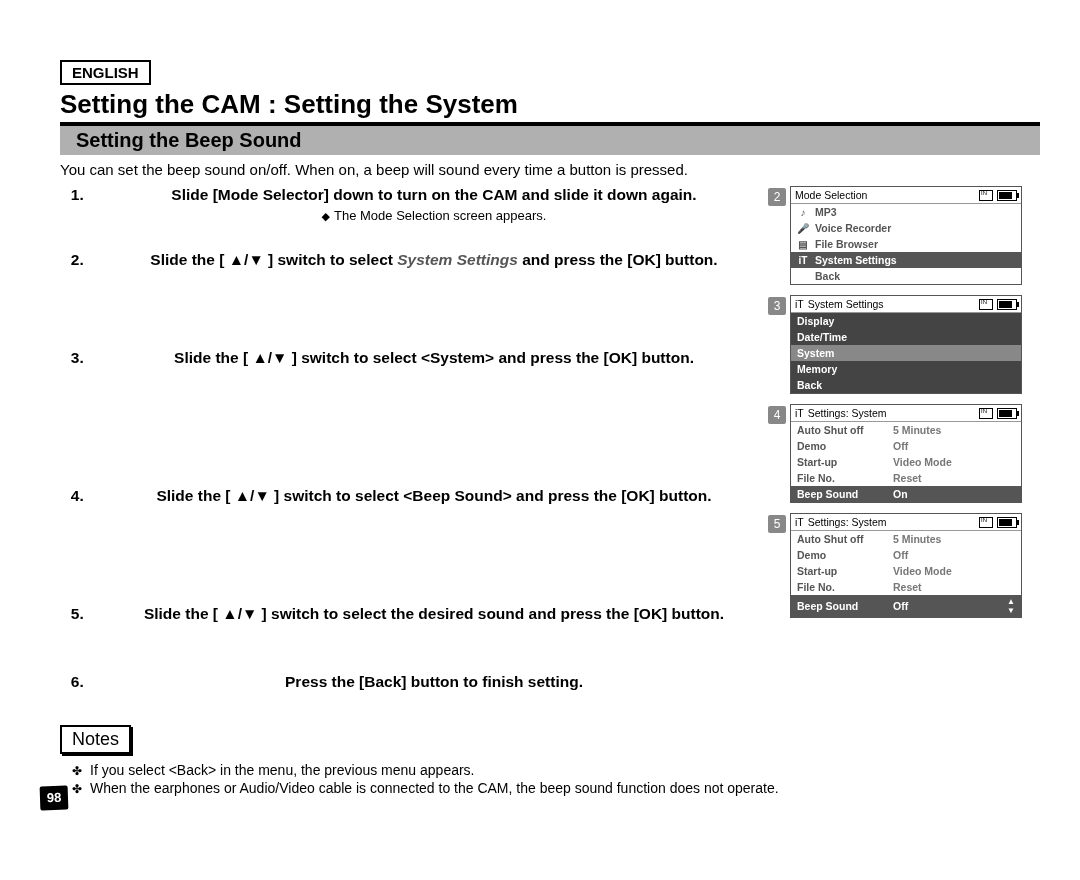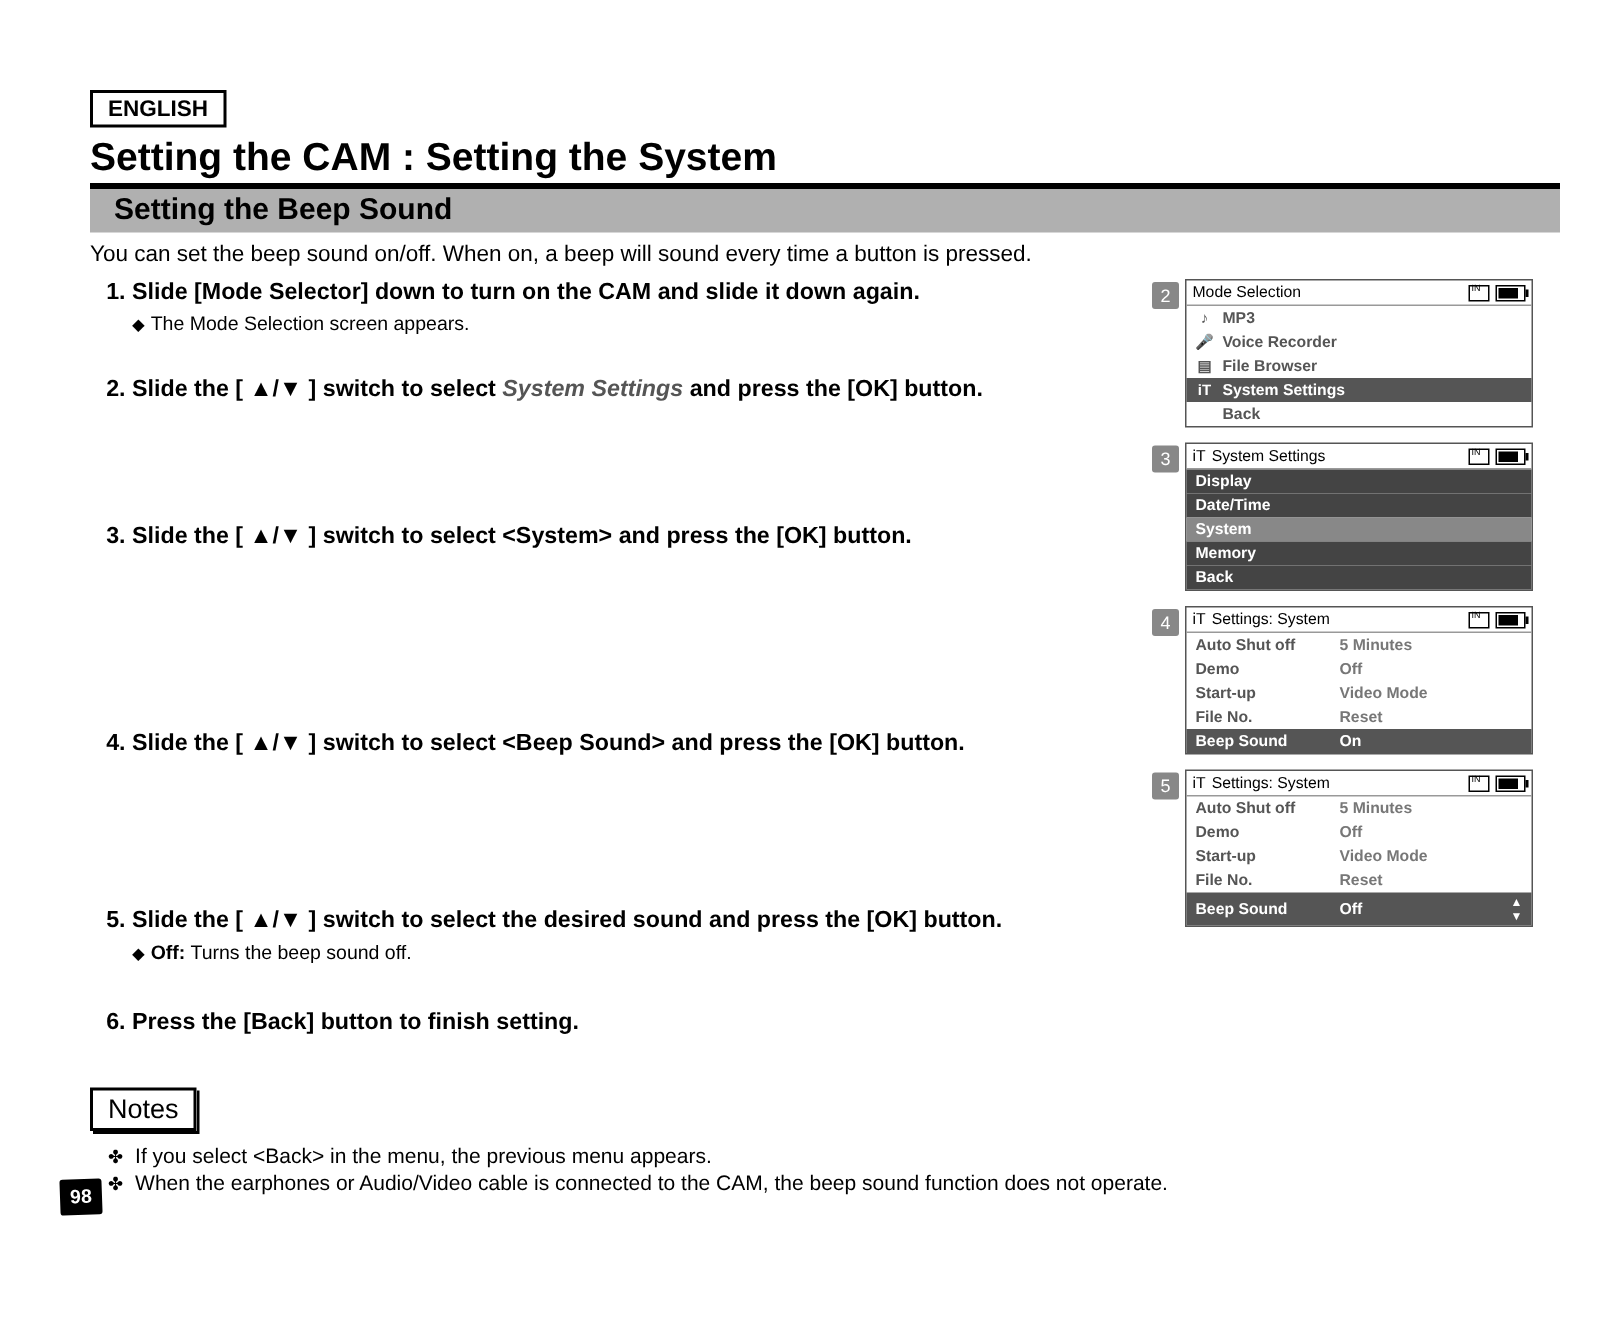--- a/index.html
+++ b/index.html
@@ -53,20 +53,21 @@
   }
   .screens-col {
     width: 250px;
     flex: 0 0 250px;
   }
   ol.steps {
     list-style: decimal;
     padding-left: 28px;
     margin: 0;
     font-size: 15.5px;
+    text-align: center;
   }
   ol.steps > li {
     margin-bottom: 28px;
     font-weight: bold;
   }
   ol.steps > li .step-main { font-weight: bold; }
   ol.steps > li .step-main .italic { font-style: italic; font-weight: bold; color:#555; }
   .sub-bullet {
     font-weight: normal;
     font-size: 13px;
@@ -189,21 +190,20 @@
           <span class="step-main"><span>Slide the [ ▲/▼ ] switch to select </span><span class="italic">System Settings</span><span> and press the [OK] button.</span></span>
         </li>
         <li class="gap-step-3">
           <span class="step-main">Slide the [ ▲/▼ ] switch to select &lt;System&gt; and press the [OK] button.</span>
         </li>
         <li class="gap-step-4">
           <span class="step-main">Slide the [ ▲/▼ ] switch to select &lt;Beep Sound&gt; and press the [OK] button.</span>
         </li>
         <li class="gap-step-5">
           <span class="step-main">Slide the [ ▲/▼ ] switch to select the desired sound and press the [OK] button.</span>
-          <div class="sub-bullet"><span class="diamond"></span><span class="optlabel">Off:</span> <span>Turns the beep sound off.</span></div>
         </li>
         <li>
           <span class="step-main">Press the [Back] button to finish setting.</span>
         </li>
       </ol>
 
       <div class="notes-label">Notes</div>
       <ul class="notes-list">
         <li>If you select &lt;Back&gt; in the menu, the previous menu appears.</li>
         <li>When the earphones or Audio/Video cable is connected to the CAM, the beep sound function does not operate.</li>

